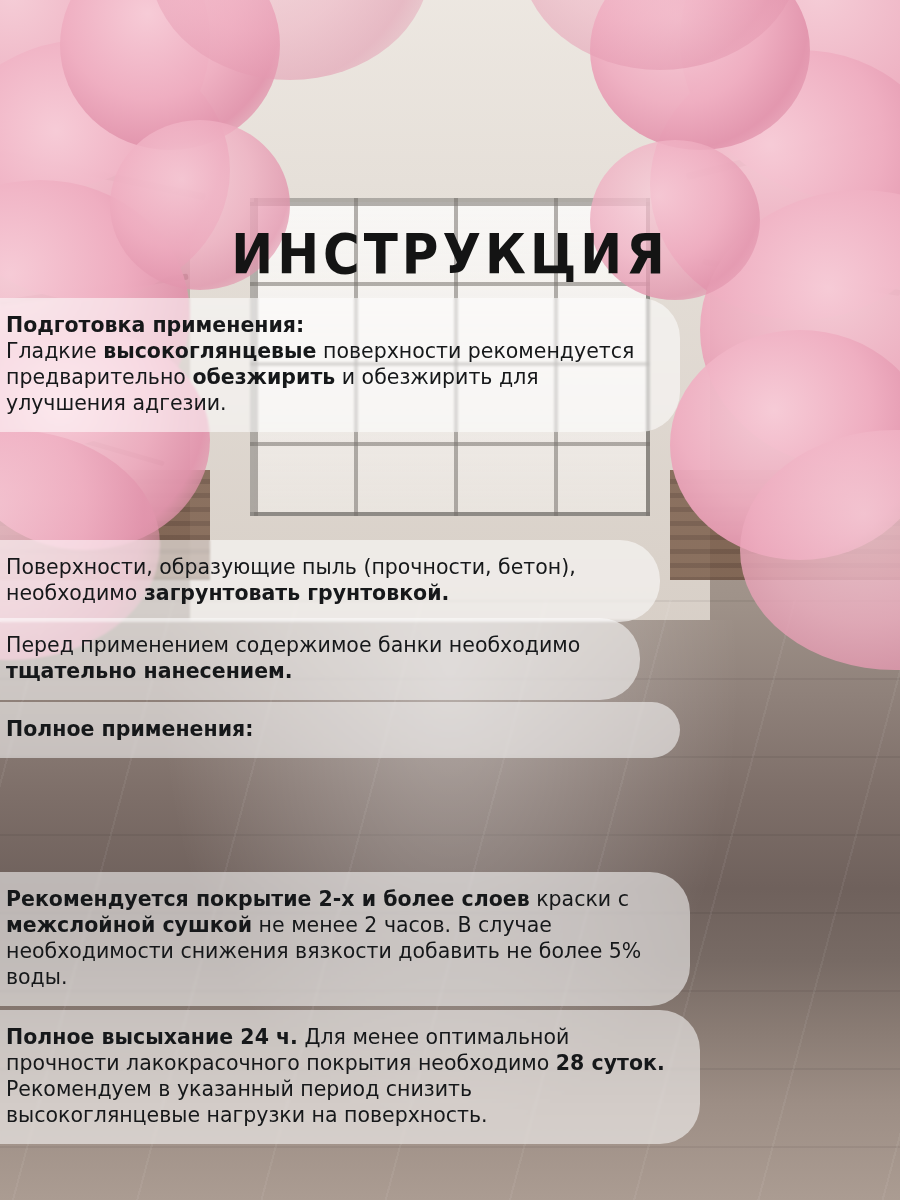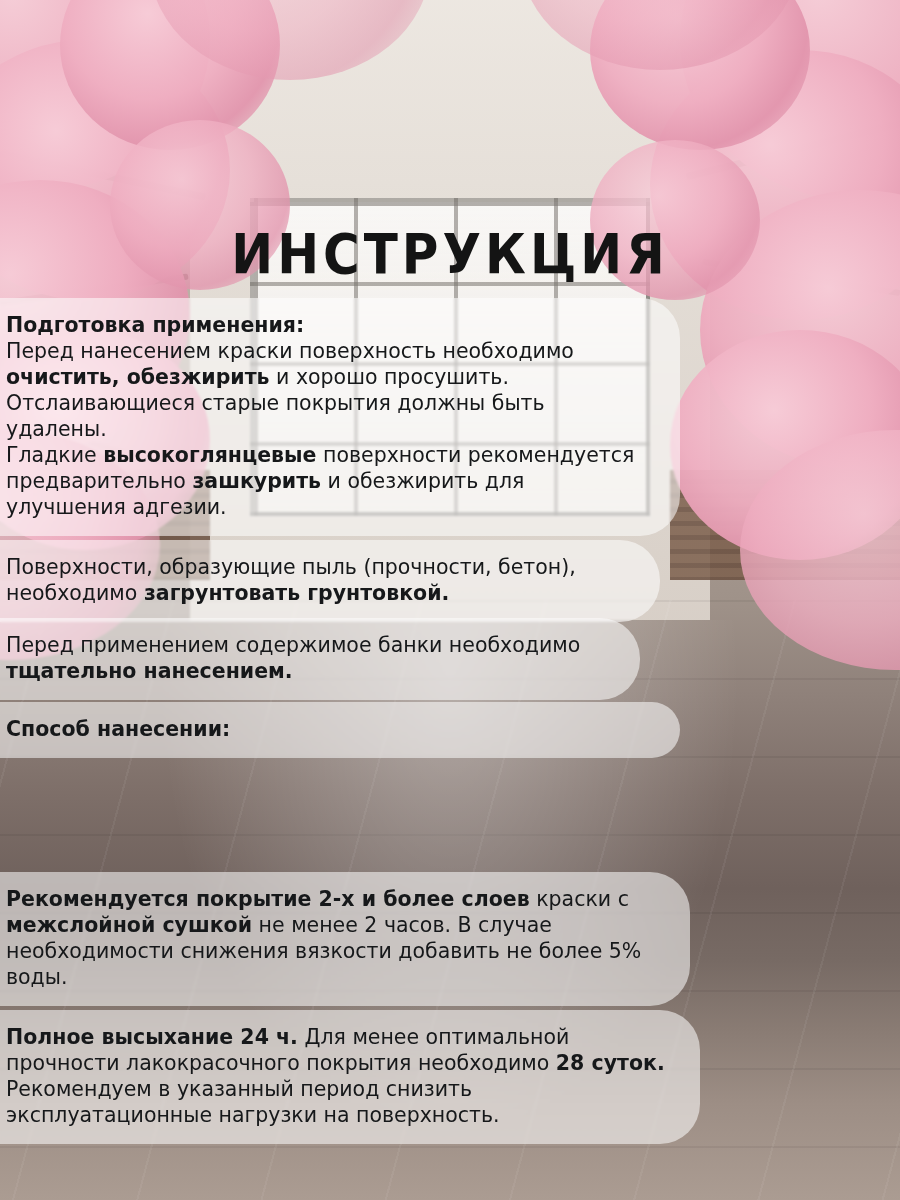--- a/index.html
+++ b/index.html
@@ -289,37 +289,36 @@
 
     <div class="bl-mass" style="left:150px; top:-150px; width:280px; height:230px; opacity:.55;"></div>
     <div class="bl-mass" style="left:520px; top:-160px; width:280px; height:230px; opacity:.55;"></div>
   </div>
 
 
   <div class="title">ИНСТРУКЦИЯ</div>
 
   <div class="panel left-open" id="panel-1">
     <span class="head">Подготовка применения:</span>
-    <p><span>Перед нанесением краски поверхность необходимо </span><b>очистить, обезжирить</b><span> и хорошо просушить. Отслаивающиеся старые покрытия должны быть удалены.</span></p>
-    <p><span>Гладкие </span><b>высокоглянцевые</b><span> поверхности рекомендуется предварительно </span><b>зашкурить</b><span> и обезжирить для улучшения адгезии.</span></p>
+    <p><span>Гладкие </span><b>высокоглянцевые</b><span> поверхности рекомендуется предварительно </span><b>обезжирить</b><span> и обезжирить для улучшения адгезии.</span></p>
   </div>
 
   <div class="panel left-open" id="panel-2">
     <p><span>Поверхности, образующие пыль (прочности, бетон), необходимо </span><b>загрунтовать грунтовкой.</b></p>
   </div>
 
   <div class="panel left-open" id="panel-3">
     <p><span>Перед применением содержимое банки необходимо </span><b>тщательно нанесением.</b></p>
   </div>
 
   <div class="panel left-open" id="panel-4">
-    <span class="head">Способ нанесении:</span>
+    <span class="head">Полное применения:</span>
   </div>
 
   <div class="panel left-open" id="panel-5">
     <p><b>Рекомендуется покрытие 2-х и более слоев</b><span> краски с </span><b>межслойной сушкой</b><span> не менее 2 часов. В случае необходимости снижения вязкости добавить не более 5% воды.</span></p>
   </div>
 
   <div class="panel left-open" id="panel-6">
-    <p><b>Полное высыхание 24 ч.</b><span> Для менее оптимальной прочности лакокрасочного покрытия необходимо </span><b>28 суток.</b><span> Рекомендуем в указанный период снизить эксплуатационные нагрузки на поверхность.</span></p>
+    <p><b>Полное высыхание 24 ч.</b><span> Для менее оптимальной прочности лакокрасочного покрытия необходимо </span><b>28 суток.</b><span> Рекомендуем в указанный период снизить высокоглянцевые нагрузки на поверхность.</span></p>
   </div>
 
 </div>
 
 </body></html>

